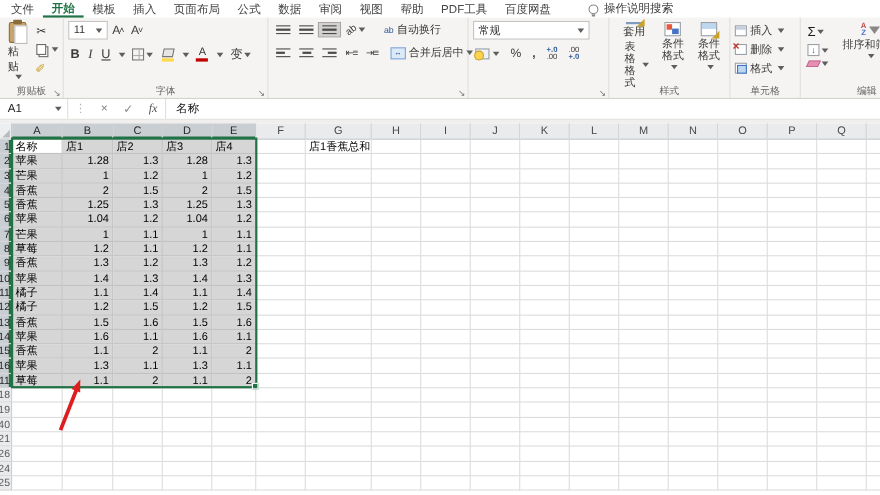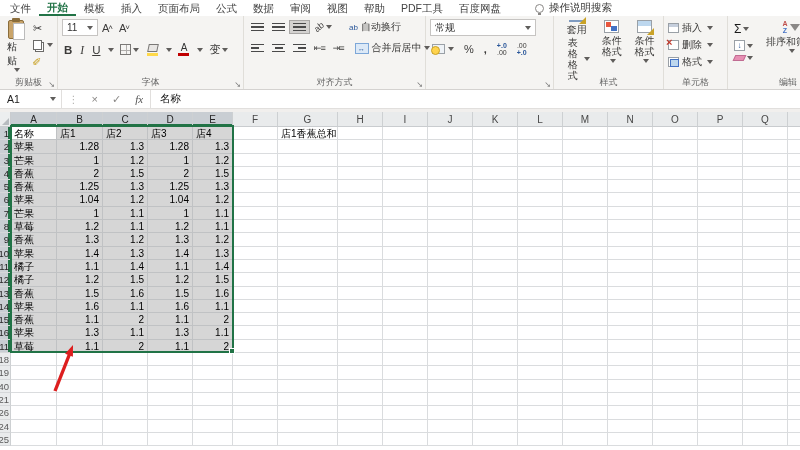--- a/index.html
+++ b/index.html
@@ -284,21 +284,20 @@
           <span class="abtn">
               <span class="indic">⇥≡</span>
             </span>
           <span class="mini" style="margin-left:4px">
             <span class="mergic">↔</span>
             <span class="albl">合并后居中</span>
             <span class="crt"></span>
           </span>
         </div>
       </div>
-      <div class="g-label">对齐方式</div>
       <span class="launcher">↘</span>
     </div>
 
     <div class="group" style="width:128px">
       <div class="g-rows">
         <div class="g-row">
           <div class="rselect" style="width:106px">
             <span>常规</span>
               <span class="crt"></span>
           </div>

